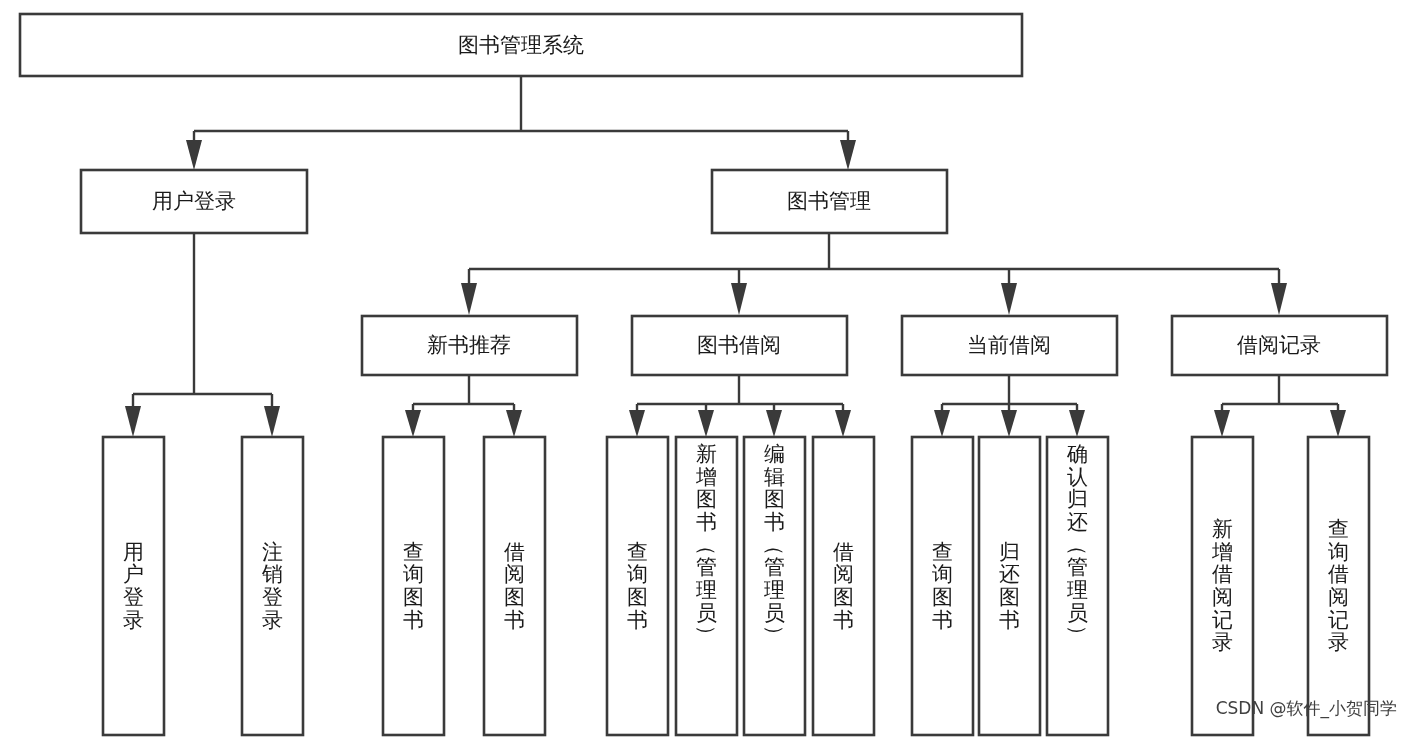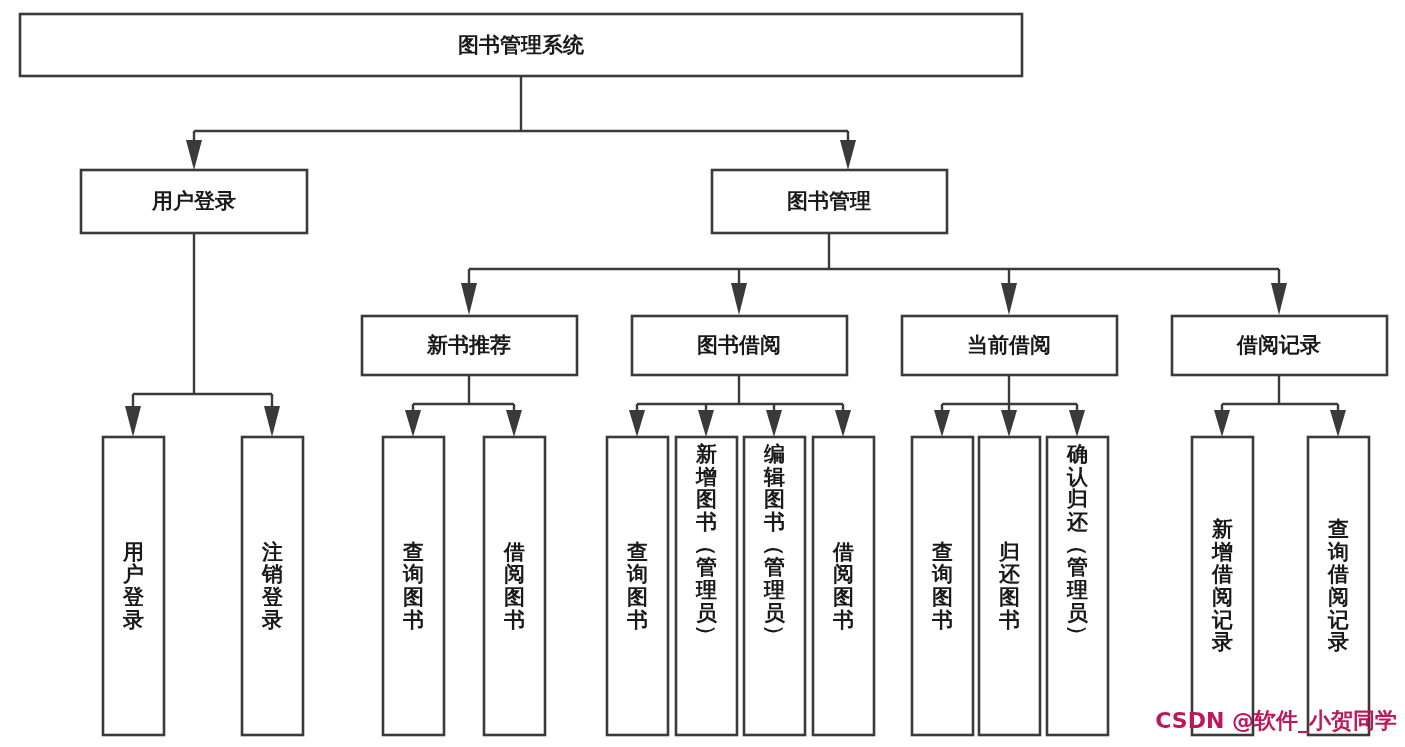--- a/index.html
+++ b/index.html
@@ -11,21 +11,20 @@
     width: 1405px;
     height: 747px;
     font-family: "DejaVu Sans", "Liberation Sans", sans-serif;
     overflow: hidden;
     position: relative;
   }
   #diagram-root {
     position: relative;
     width: 1405px;
     height: 740px;
-    font-weight: bold;
   }
   svg.diagram-svg {
     position: absolute;
     top: 0;
     left: 0;
     width: 1405px;
     height: 747px;
   }
   .node-box {
     fill: #ffffff;
@@ -66,23 +65,23 @@
   .leaf-label span.glyph {
     display: block;
   }
   .leaf-label span.glyph.rot {
     display: block;
     transform: rotate(90deg);
   }
   .watermark {
     position: absolute;
     right: 8px;
-    bottom: 4px;
-    font-size: 22px;
-    color: #be185d;
+    bottom: 20px;
+    font-size: 17px;
+    color: #404040;
     font-family: "DejaVu Sans", "Liberation Sans", sans-serif;
     white-space: nowrap;
     pointer-events: none;
   }
 </style>
 </head>
 <body>
 
 <div id="diagram-root">
 

